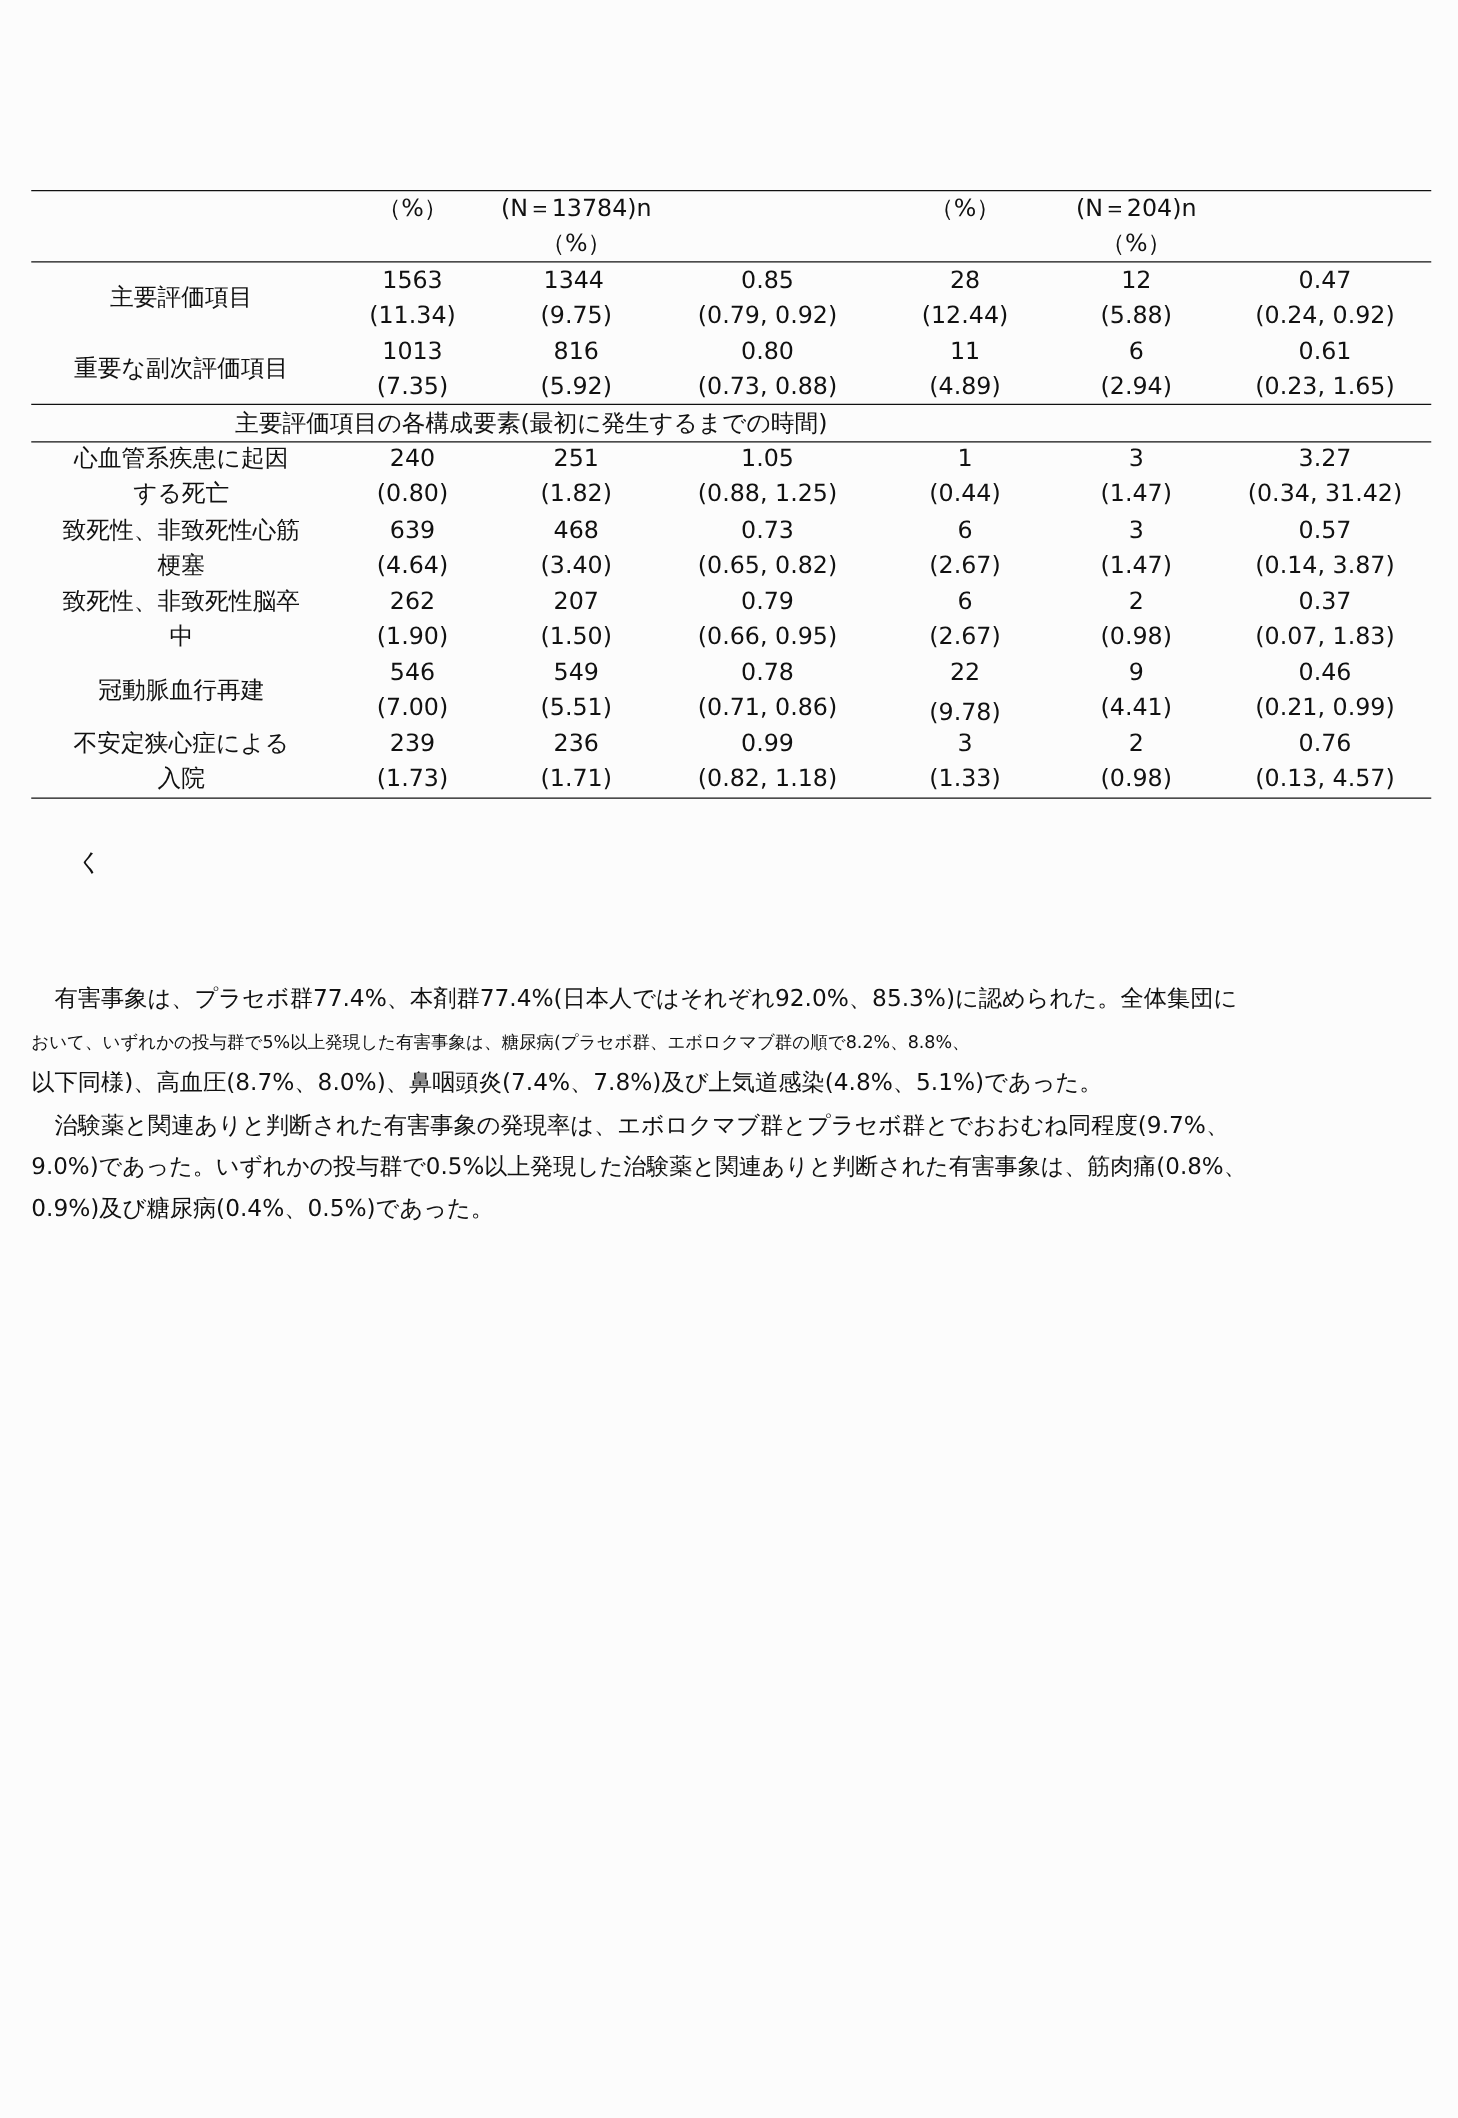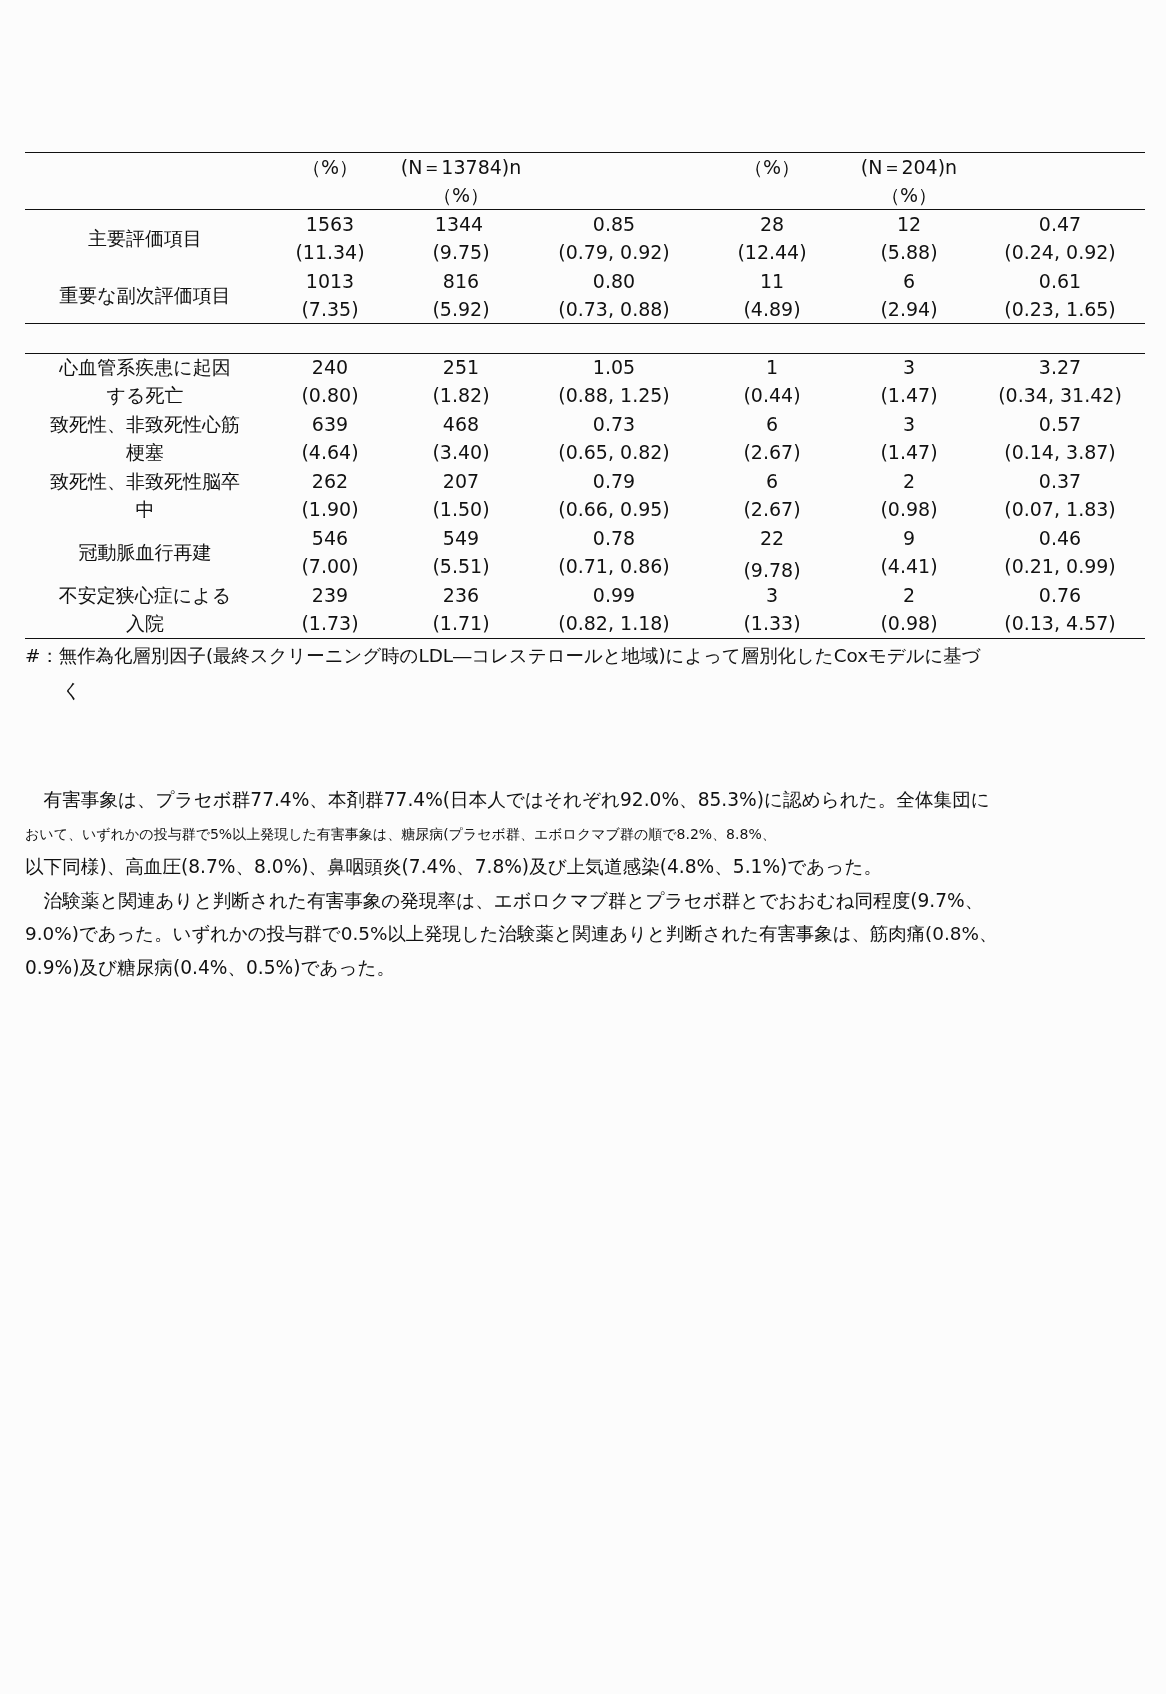--- a/index.html
+++ b/index.html
@@ -78,20 +78,21 @@
     <span class="cell" style="left:909px; top:267px">6</span>
     <span class="cell" style="left:1060px; top:267px">0.61</span>
     <span class="cell" style="left:330px; top:295px">(7.35)</span>
     <span class="cell" style="left:461px; top:295px">(5.92)</span>
     <span class="cell" style="left:614px; top:295px">(0.73, 0.88)</span>
     <span class="cell" style="left:772px; top:295px">(4.89)</span>
     <span class="cell" style="left:909px; top:295px">(2.94)</span>
     <span class="cell" style="left:1060px; top:295px">(0.23, 1.65)</span>
   </div>
 
+  <div class="section-title">主要評価項目の各構成要素(最初に発生するまでの時間)</div>
 
   <div>
     <span class="lbl" style="left:145px; top:353px">心血管系疾患に起因</span>
     <span class="lbl" style="left:145px; top:381px">する死亡</span>
     <span class="cell" style="left:330px; top:353px">240</span>
     <span class="cell" style="left:461px; top:353px">251</span>
     <span class="cell" style="left:614px; top:353px">1.05</span>
     <span class="cell" style="left:772px; top:353px">1</span>
     <span class="cell" style="left:909px; top:353px">3</span>
     <span class="cell" style="left:1060px; top:353px">3.27</span>
@@ -163,21 +164,20 @@
     <span class="cell" style="left:909px; top:581px">2</span>
     <span class="cell" style="left:1060px; top:581px">0.76</span>
     <span class="cell" style="left:330px; top:609px">(1.73)</span>
     <span class="cell" style="left:461px; top:609px">(1.71)</span>
     <span class="cell" style="left:614px; top:609px">(0.82, 1.18)</span>
     <span class="cell" style="left:772px; top:609px">(1.33)</span>
     <span class="cell" style="left:909px; top:609px">(0.98)</span>
     <span class="cell" style="left:1060px; top:609px">(0.13, 4.57)</span>
   </div>
 
-  <div class="foot" style="top:640px; font-size:18.4px">#：無作為化層別因子(最終スクリーニング時のLDL―コレステロールと地域)によって層別化したCoxモデルに基づ</div>
   <div class="foot" style="top:674px; left:62px">く</div>
 
   <div>
     <div class="para" style="top:784px; font-size:18.6px">　有害事象は、プラセボ群77.4%、本剤群77.4%(日本人ではそれぞれ92.0%、85.3%)に認められた。全体集団に</div>
     <div class="para" style="top:818px; font-size:14px">おいて、いずれかの投与群で5%以上発現した有害事象は、糖尿病(プラセボ群、エボロクマブ群の順で8.2%、8.8%、</div>
     <div class="para" style="top:851px; font-size:18.6px">以下同様)、高血圧(8.7%、8.0%)、鼻咽頭炎(7.4%、7.8%)及び上気道感染(4.8%、5.1%)であった。</div>
   </div>
   <div>
     <div class="para" style="top:885px; font-size:18.6px">　治験薬と関連ありと判断された有害事象の発現率は、エボロクマブ群とプラセボ群とでおおむね同程度(9.7%、</div>
     <div class="para" style="top:918px; font-size:18.4px">9.0%)であった。いずれかの投与群で0.5%以上発現した治験薬と関連ありと判断された有害事象は、筋肉痛(0.8%、</div>

